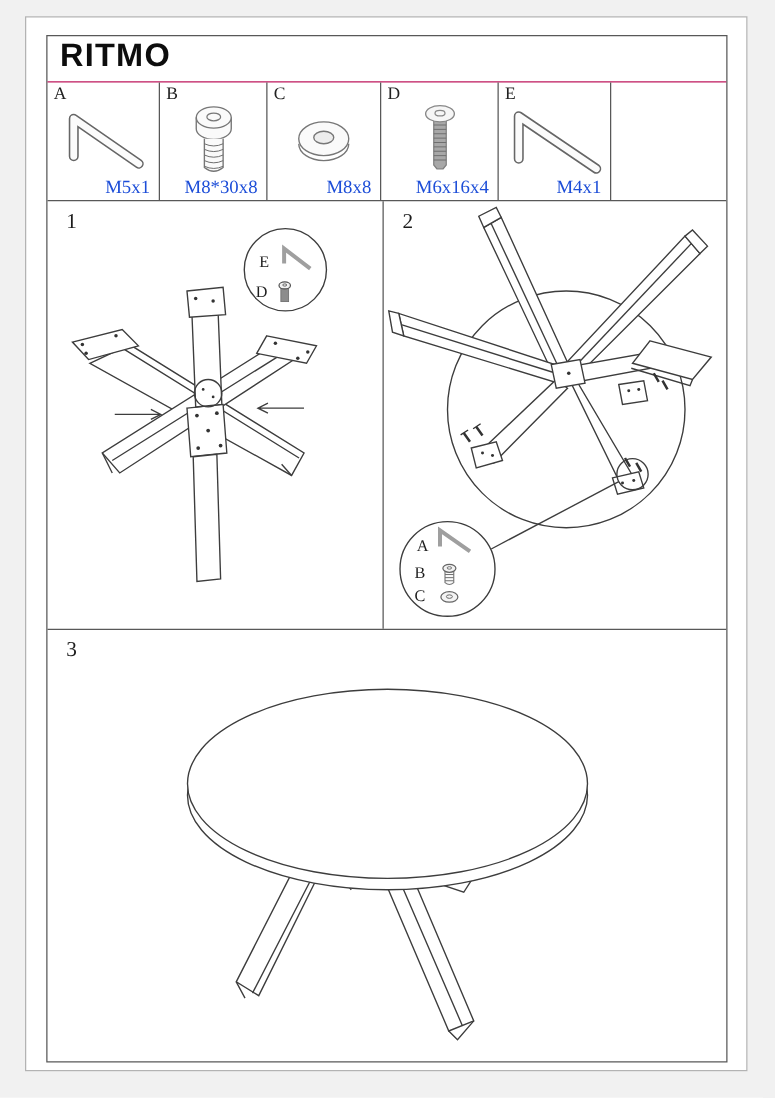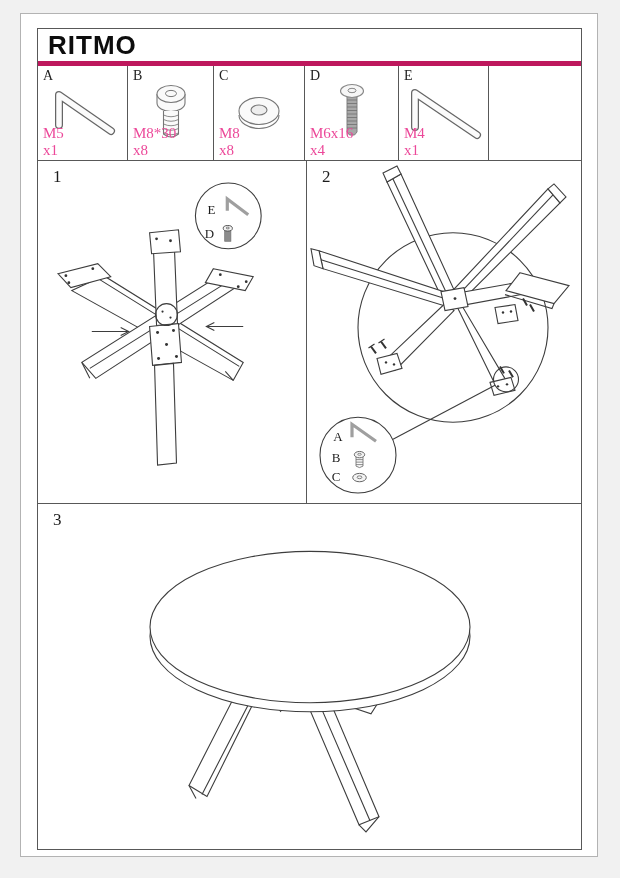--- a/index.html
+++ b/index.html
@@ -1,24 +1,24 @@
 <!DOCTYPE html>
 <html><head>
 <meta charset="utf-8">
 <style>
   html,body{margin:0;padding:0;width:620px;height:878px;background:#f1f1f1;overflow:hidden;}
   .page{position:absolute;left:20px;top:13px;width:578px;height:844px;background:#ffffff;border:1px solid #b3b3b3;box-sizing:border-box;}
   .content{position:absolute;left:16px;top:14px;width:543px;height:820px;border:1px solid #585858;box-sizing:content-box;display:flex;flex-direction:column;background:#fff;}
-  .title-row{height:37px;border-bottom:5px solid #be185d;display:flex;align-items:flex-end;padding-left:10px;box-sizing:border-box;flex:none;}
+  .title-row{height:37px;border-bottom:1px solid #be185d;display:flex;align-items:flex-start;padding-left:10px;box-sizing:border-box;flex:none;}
   .title{font:800 26px "Liberation Sans", sans-serif;letter-spacing:1px;color:#0d0d0d;}
   .parts-row{height:95px;border-bottom:1px solid #585858;display:grid;grid-template-columns:90px 86px 91px 94px 90px 1fr;box-sizing:border-box;flex:none;}
   .part-cell{position:relative;border-right:1px solid #585858;}
   .part-cell.empty{border-right:none;}
   .part-label{position:absolute;top:2px;left:5px;font:14px "Liberation Serif", serif;color:#222;}
-  .part-bottom{position:absolute;bottom:1px;left:5px;right:7px;display:flex;justify-content:center;font:15px "Liberation Serif", serif;color:#ec4899;flex-direction:column;}
+  .part-bottom{position:absolute;bottom:1px;left:5px;right:7px;display:flex;justify-content:flex-end;font:15px "Liberation Serif", serif;color:#1d4ed8;}
   .part-icon{position:absolute;left:0;right:0;top:14px;bottom:18px;display:flex;align-items:center;justify-content:center;}
   .steps-row{height:343px;border-bottom:1px solid #585858;display:grid;grid-template-columns:269px 1fr;box-sizing:border-box;flex:none;}
   .step-panel{position:relative;overflow:hidden;}
   .step-panel.first{border-right:1px solid #585858;}
   .step3-row{flex:1;position:relative;overflow:hidden;}
   .step-number{position:absolute;top:6px;left:15px;font:17px "Liberation Serif", serif;color:#1c1c1c;z-index:2;}
   svg.diagram{position:absolute;left:0;top:0;width:100%;height:100%;display:block;}
   svg text{font:13px "Liberation Serif", serif;fill:#1c1c1c;}
   .ln{fill:none;stroke:#3d3d3d;stroke-width:1.1;}
   .wh{fill:#ffffff;stroke:#3d3d3d;stroke-width:1.1;}

